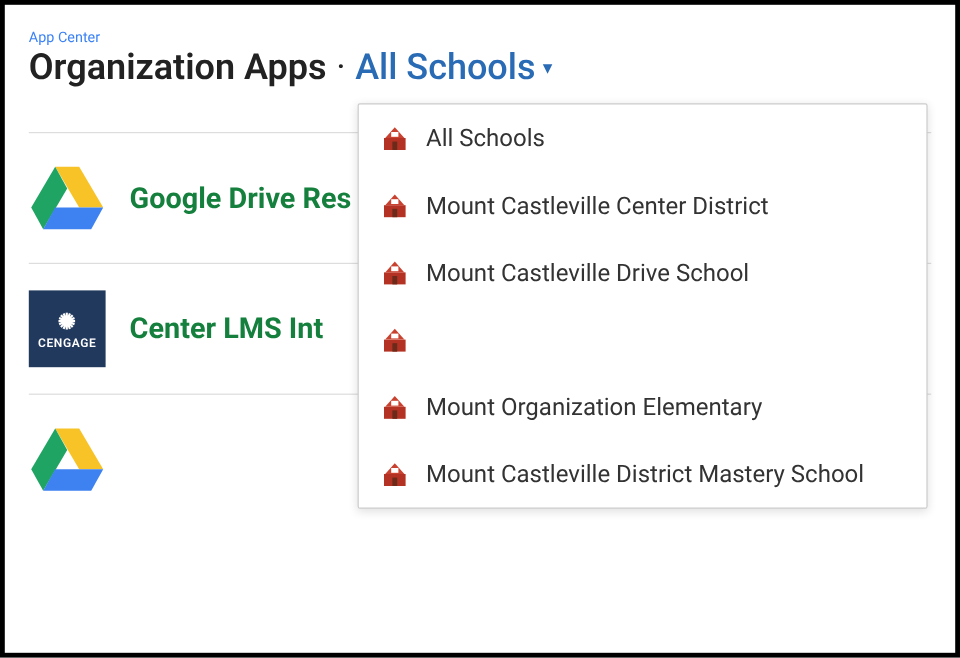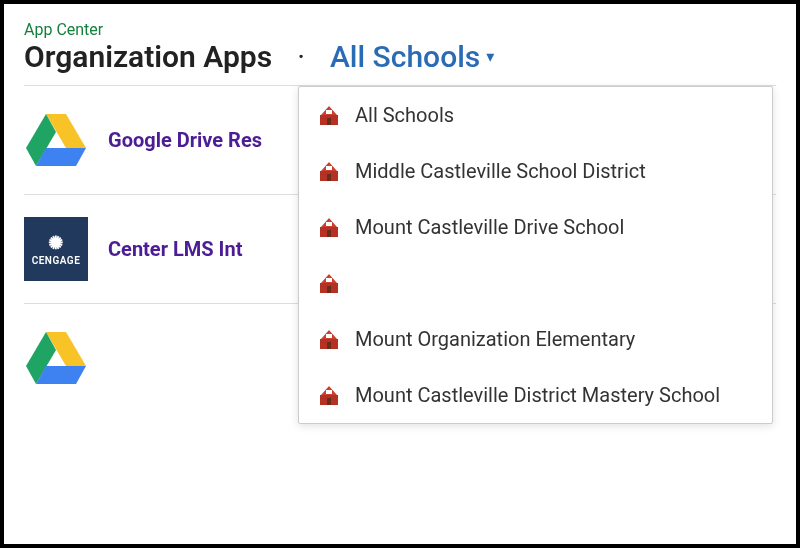--- a/index.html
+++ b/index.html
@@ -11,29 +11,29 @@
       font-family: -apple-system, BlinkMacSystemFont, "Segoe UI", Roboto, Helvetica, Arial, sans-serif;
       background: #fff;
       width: 800px;
       height: 548px;
       border: 4px solid #000;
       padding: 16px 20px;
       position: relative;
       overflow: hidden;
     }
     .breadcrumb {
-      color: #15803d;
-      font-size: 16px;
+      color: #3b82f6;
+      font-size: 12px;
       margin-bottom: 4px;
     }
     .header-row {
       display: flex;
       align-items: baseline;
-      gap: 25px;
-      margin-bottom: 11px;
+      gap: 8px;
+      margin-bottom: 36px;
     }
     .page-title {
       font-size: 30px;
       font-weight: 600;
       color: #222;
     }
     .dot-sep {
       font-size: 30px;
       color: #222;
     }
@@ -63,23 +63,23 @@
     }
     .app-icon {
       width: 64px;
       height: 64px;
       flex-shrink: 0;
       display: flex;
       align-items: center;
       justify-content: center;
     }
     .app-name {
-      font-size: 20px;
+      font-size: 24px;
       font-weight: 700;
-      color: #4c1d95;
+      color: #15803d;
     }
     .cengage-tile {
       width: 64px;
       height: 64px;
       background: #22395e;
       color: #fff;
       display: flex;
       flex-direction: column;
       align-items: center;
       justify-content: center;
@@ -183,21 +183,21 @@
   </div>
   <div class="dropdown-item">
     <span class="school-icon">
       <svg viewBox="0 0 24 24" width="24" height="24">
         <rect x="3" y="12" width="18" height="10" fill="#b33224"></rect>
         <polygon points="12,3 4,12 20,12" fill="#c94230"></polygon>
         <rect x="10" y="15" width="4" height="7" fill="#6b2a1a"></rect>
         <rect x="9" y="7" width="6" height="4" fill="#fff"></rect>
       </svg>
     </span>
-    <span>Middle Castleville School District</span>
+    <span>Mount Castleville Center District</span>
   </div>
   <div class="dropdown-item">
     <span class="school-icon">
       <svg viewBox="0 0 24 24" width="24" height="24">
         <rect x="3" y="12" width="18" height="10" fill="#b33224"></rect>
         <polygon points="12,3 4,12 20,12" fill="#c94230"></polygon>
         <rect x="10" y="15" width="4" height="7" fill="#6b2a1a"></rect>
         <rect x="9" y="7" width="6" height="4" fill="#fff"></rect>
       </svg>
     </span>

